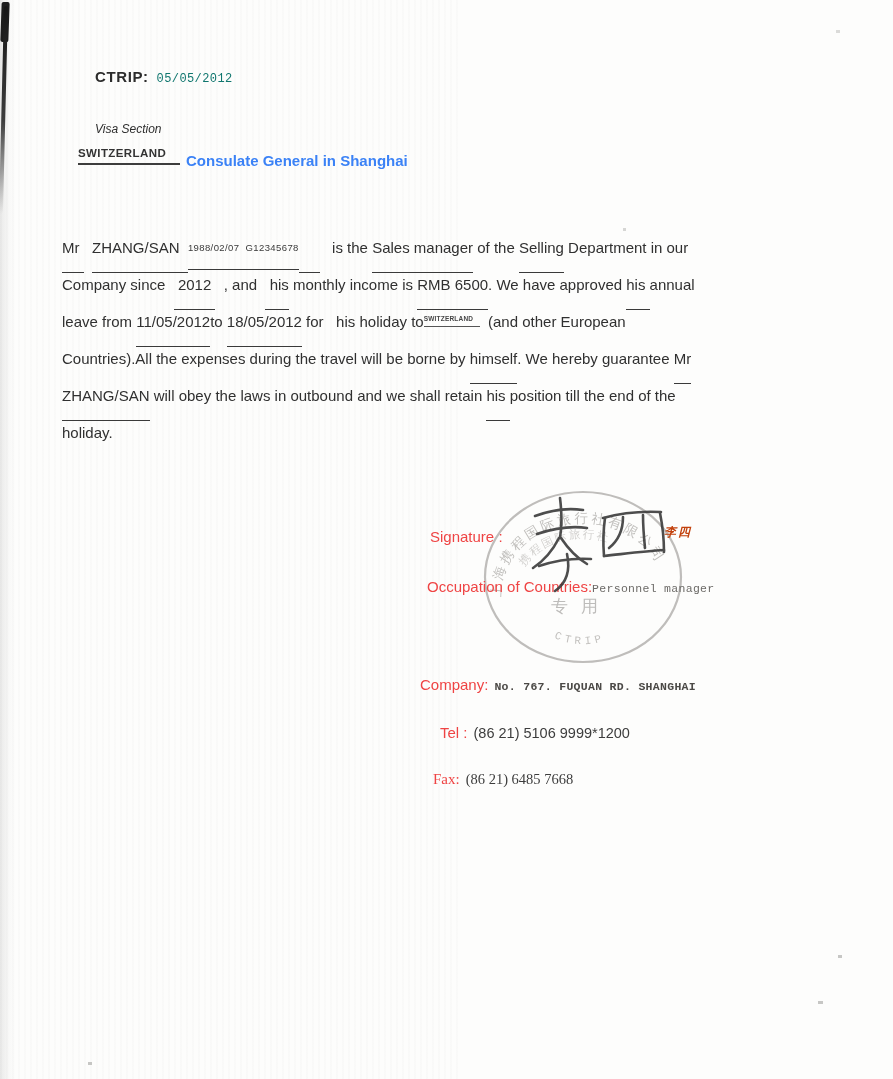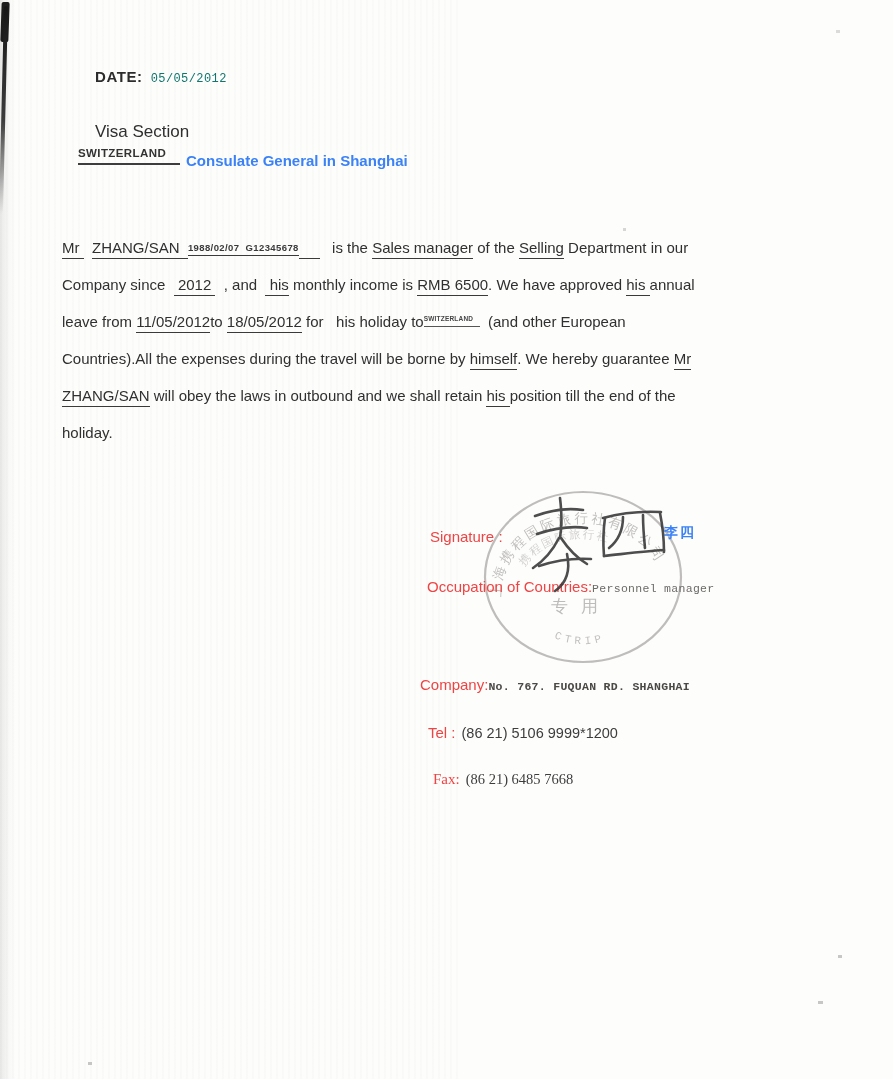--- a/index.html
+++ b/index.html
@@ -19,45 +19,45 @@
   .edge-blob { position:absolute; left:1px; top:2px; width:8px; height:40px; background:#1d1d1d; border-radius:2px; transform:rotate(2deg); }
   .dot { position:absolute; width:4px; height:3px; background:#9a9a98; opacity:.55; }
   .dot.d1 { left:838px; top:955px; } .dot.d2 { left:818px; top:1001px; width:5px; }
   .dot.d3 { left:88px; top:1062px; } .dot.d4 { left:836px; top:30px; opacity:.35; }
   .dot.d5 { left:623px; top:228px; width:3px; opacity:.4; }
 
   .date-line { position:absolute; left:95px; top:68px; font-size:15px; }
   .date-label { font-weight:700; letter-spacing:.6px; color:#2c2c2c; }
   .date-value { font-family:"Liberation Mono", monospace; font-size:12px; color:#0f766e; margin-left:8px; letter-spacing:.4px; }
 
-  .visa-section { position:absolute; left:95px; top:122px; font-size:17px; color:#2f2f2f; }
+  .visa-section { position:absolute; left:95px; top:122px; font-size:12px; color:#2f2f2f;font-style:italic; }
 
   .country-line { position:absolute; left:78px; top:141px; }
   .country-underline { display:inline-block; width:102px; border-bottom:2px solid #3d3d3d; height:24px; vertical-align:bottom; }
   .country-text { font-size:11.5px; font-weight:700; letter-spacing:.4px; color:#333; position:relative; top:2px; }
   .consulate-text { font-size:15px; color:#3b82f6; margin-left:6px; position:relative; top:5px;font-weight:bold; }
 
   .body-paragraph { position:absolute; left:62px; top:237px; width:745px; font-size:15px; color:#303030; white-space:pre-wrap; }
   .body-line { height:37px; line-height:22px; }
-  .seg-u { border-bottom:1.5px solid #3a3a3a; padding-bottom:2px; }
-  .seg-small { font-size:9.5px; font-weight:700; letter-spacing:.4px; color:#3a3a3a; position:relative; top:-2px; }
+  .seg-u { border-bottom:1.5px solid #3a3a3a; padding-bottom:16px; }
+  .seg-small { font-size:9.5px; font-weight:400; letter-spacing:.4px; color:#3a3a3a; position:relative; top:-2px; }
   .seg-sup { display:inline-block; min-width:56px; border-bottom:1.5px solid #555; height:15px; position:relative; vertical-align:baseline; }
   .sup-text { position:absolute; left:0; top:-4px; font-size:6.5px; font-weight:700; letter-spacing:.2px; white-space:nowrap; color:#454545; }
 
   .sig-block-label { font-size:15px; color:#ef4444; }
   .row { position:absolute; z-index:3; }
   .row-signature { left:430px; top:528px; }
-  .printed-name { position:absolute; left:664px; top:524px; z-index:3; font-size:14px; font-weight:600; color:#3b82f6; letter-spacing:2px; }
+  .printed-name { position:absolute; left:664px; top:524px; z-index:3; font-size:12px; font-weight:600; color:#c2410c; letter-spacing:2px;font-style:italic; }
   .row-occupation { left:427px; top:578px; }
   .occupation-value { font-family:"Liberation Mono", monospace; font-size:11.5px; color:#6d6b68; margin-left:0; letter-spacing:.3px; }
   .row-company { left:423px; top:628px; }
   .company-value { font-family:"Liberation Mono", monospace; font-size:12px; font-weight:700; color:#454341; margin-left:4px; letter-spacing:.2px; }
   .row-address { left:420px; top:676px; }
-  .address-value { font-family:"Liberation Mono", monospace; font-size:11.5px; font-weight:700; color:#4b4946; letter-spacing:.3px; }
-  .row-tel { left:428px; top:724px; }
+  .address-value { font-family:"Liberation Mono", monospace; font-size:11.5px; font-weight:700; color:#4b4946; margin-left:6px; letter-spacing:.3px; }
+  .row-tel { left:440px; top:724px; }
   .tel-value { font-size:14.5px; color:#3d3d3d; margin-left:6px; }
   .row-fax { left:433px; top:770px;font-family:Liberation Serif, serif; }
 
   .stamp { position:absolute; left:477px; top:486px; z-index:1; opacity:.8; filter:blur(.4px); }
   .handwriting { position:absolute; left:515px; top:488px; z-index:4; }
 </style>
 </head>
 <body>
 
 <div class="scan-page">
@@ -65,21 +65,21 @@
   <div class="left-band"></div>
   <div class="edge-blob"></div>
   <div class="edge-line"></div>
   <div class="dot d1"></div>
   <div class="dot d2"></div>
   <div class="dot d3"></div>
   <div class="dot d4"></div>
   <div class="dot d5"></div>
 
   <div class="date-line">
-    <span class="date-label">DATE:</span><span class="date-value">05/05/2012</span>
+    <span class="date-label">CTRIP:</span><span class="date-value">05/05/2012</span>
   </div>
 
   <div class="visa-section">Visa Section</div>
 
   <div class="country-line">
     <span class="country-underline"><span class="country-text">SWITZERLAND</span></span><span class="consulate-text">Consulate General in Shanghai</span>
   </div>
 
   <div class="body-paragraph"><div class="body-line"><span class="seg-u">Mr </span><span class="">  </span><span class="seg-u">ZHANG/SAN  </span><span class="seg-u seg-small">1988/02/07  G12345678</span><span class="seg-u">     </span><span class="">   is the </span><span class="seg-u">Sales manager</span><span class=""> of the </span><span class="seg-u">Selling</span><span class=""> Department in our</span></div><div class="body-line"><span class="">Company since  </span><span class="seg-u"> 2012 </span><span class="">  , and  </span><span class="seg-u"> his</span><span class=""> monthly income is </span><span class="seg-u">RMB 6500</span><span class="">. We have approved </span><span class="seg-u">his </span><span class="">annual</span></div><div class="body-line"><span class="">leave from </span><span class="seg-u">11/05/2012</span><span class="">to </span><span class="seg-u">18/05/2012</span><span class=""> for   his holiday to</span><span class="seg-sup"><span class="sup-text">SWITZERLAND</span></span><span class="">  (and other European</span></div><div class="body-line"><span class="">Countries).All the expenses during the travel will be borne by </span><span class="seg-u">himself</span><span class="">. We hereby guarantee </span><span class="seg-u">Mr</span></div><div class="body-line"><span class="seg-u">ZHANG/SAN</span><span class=""> will obey the laws in outbound and we shall retain </span><span class="seg-u">his </span><span class="">position till the end of the</span></div><div class="body-line"><span class="">holiday.</span></div></div>
 

